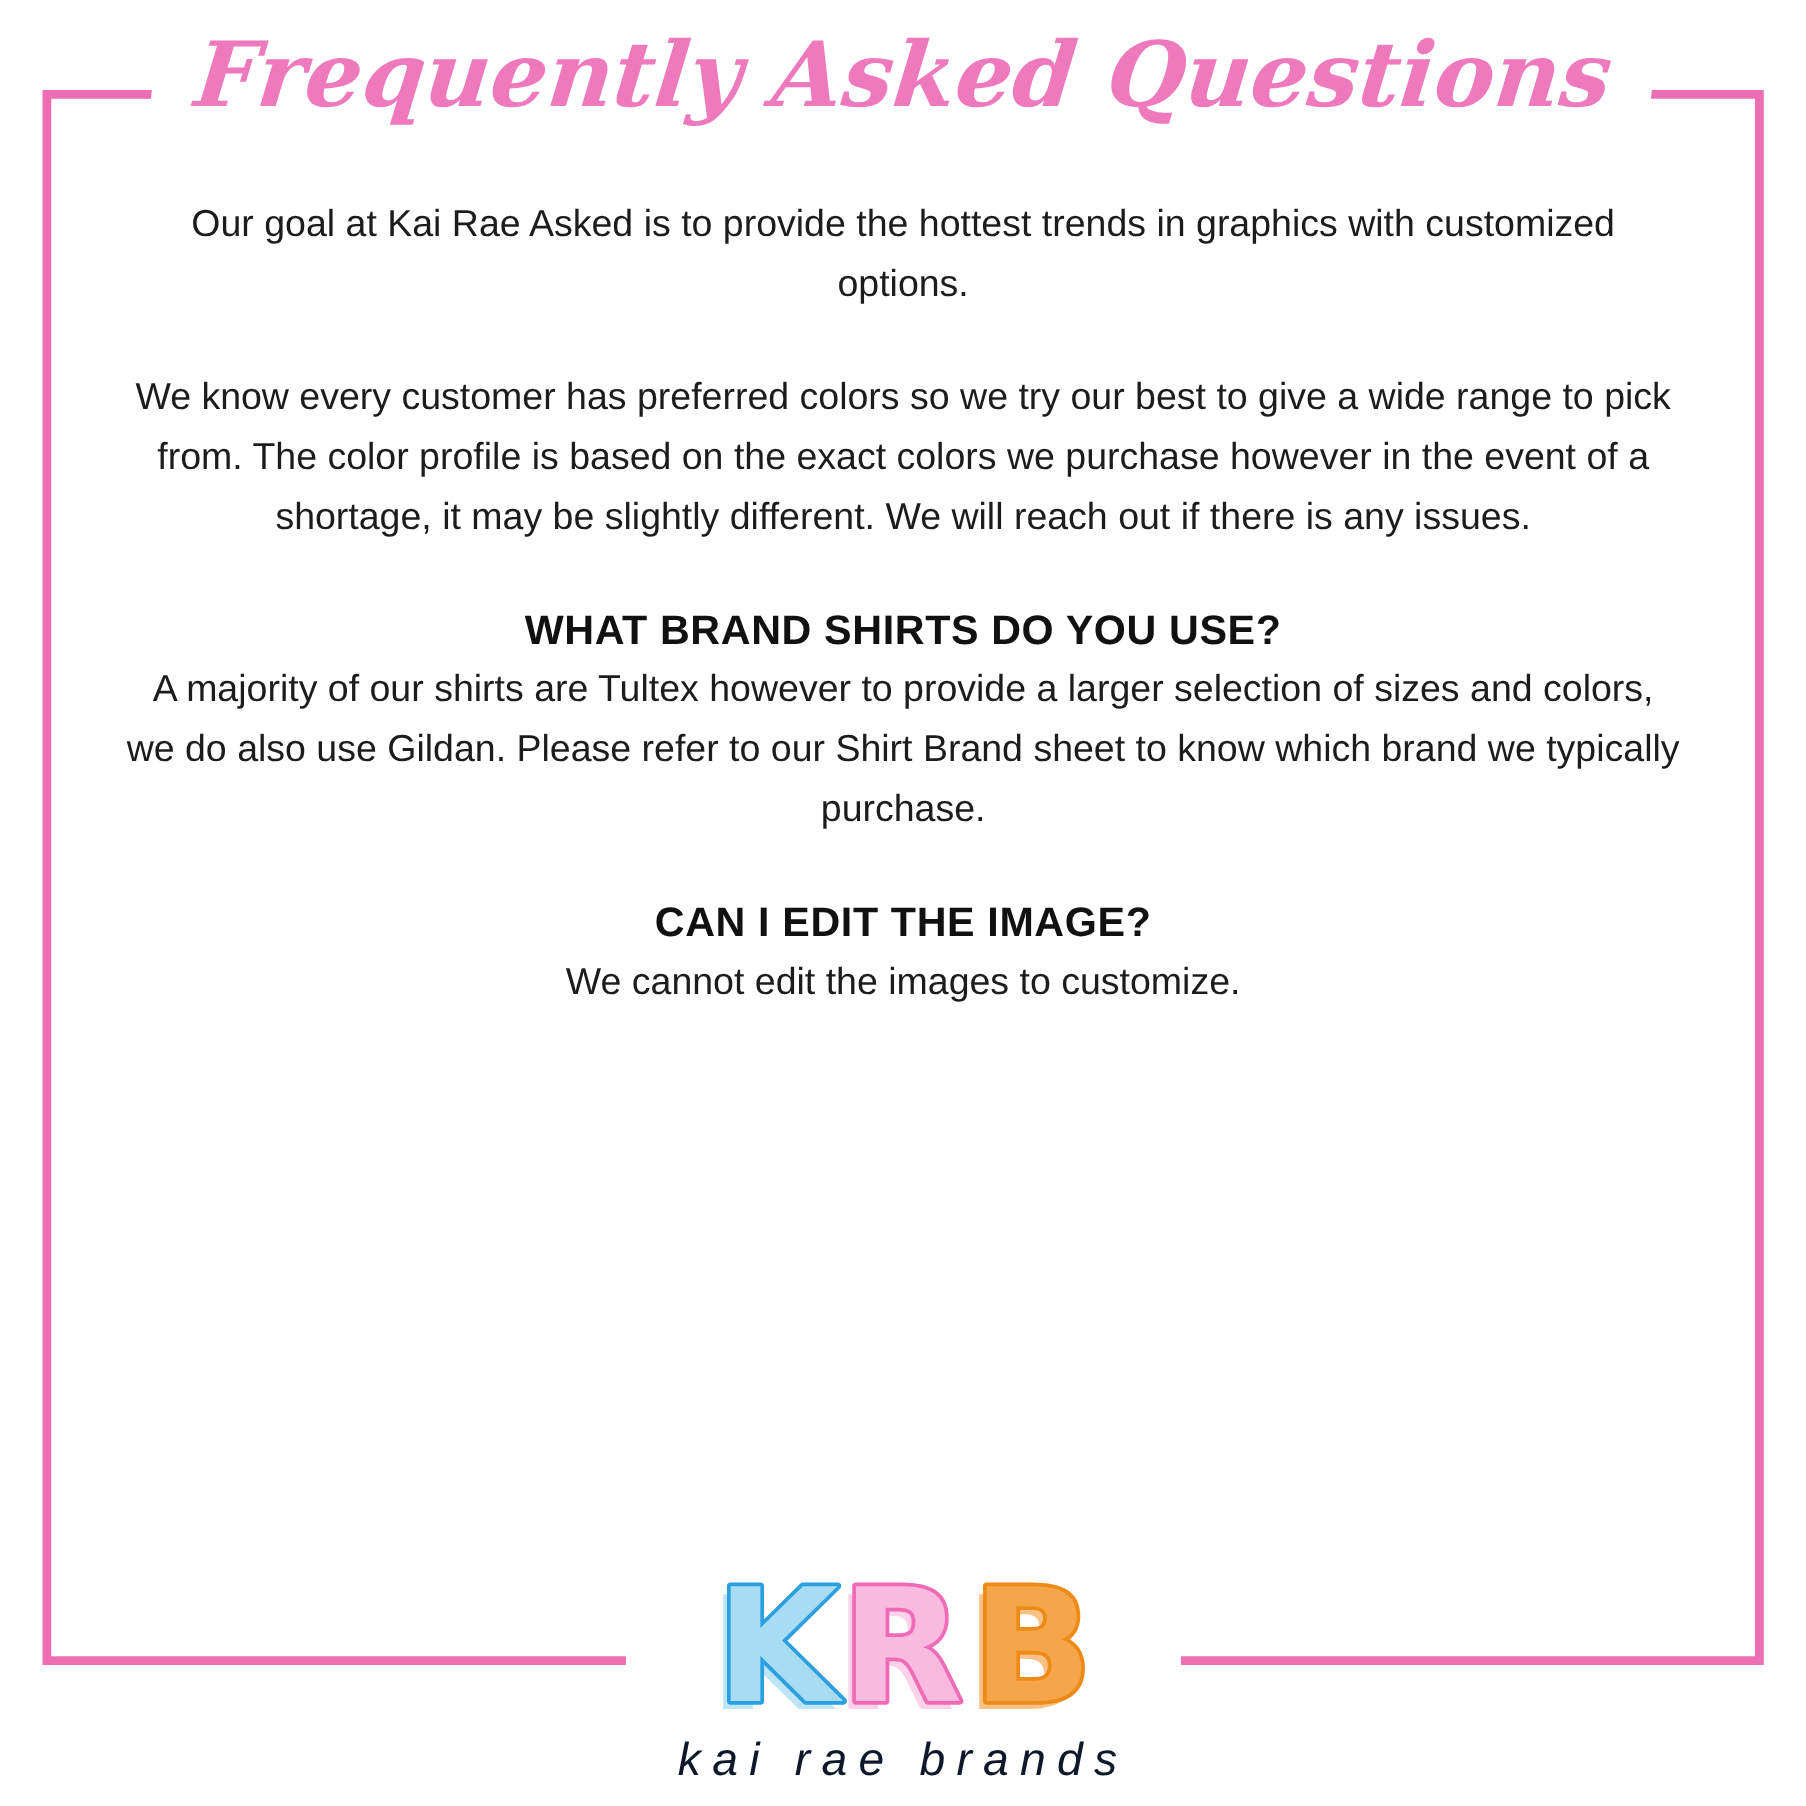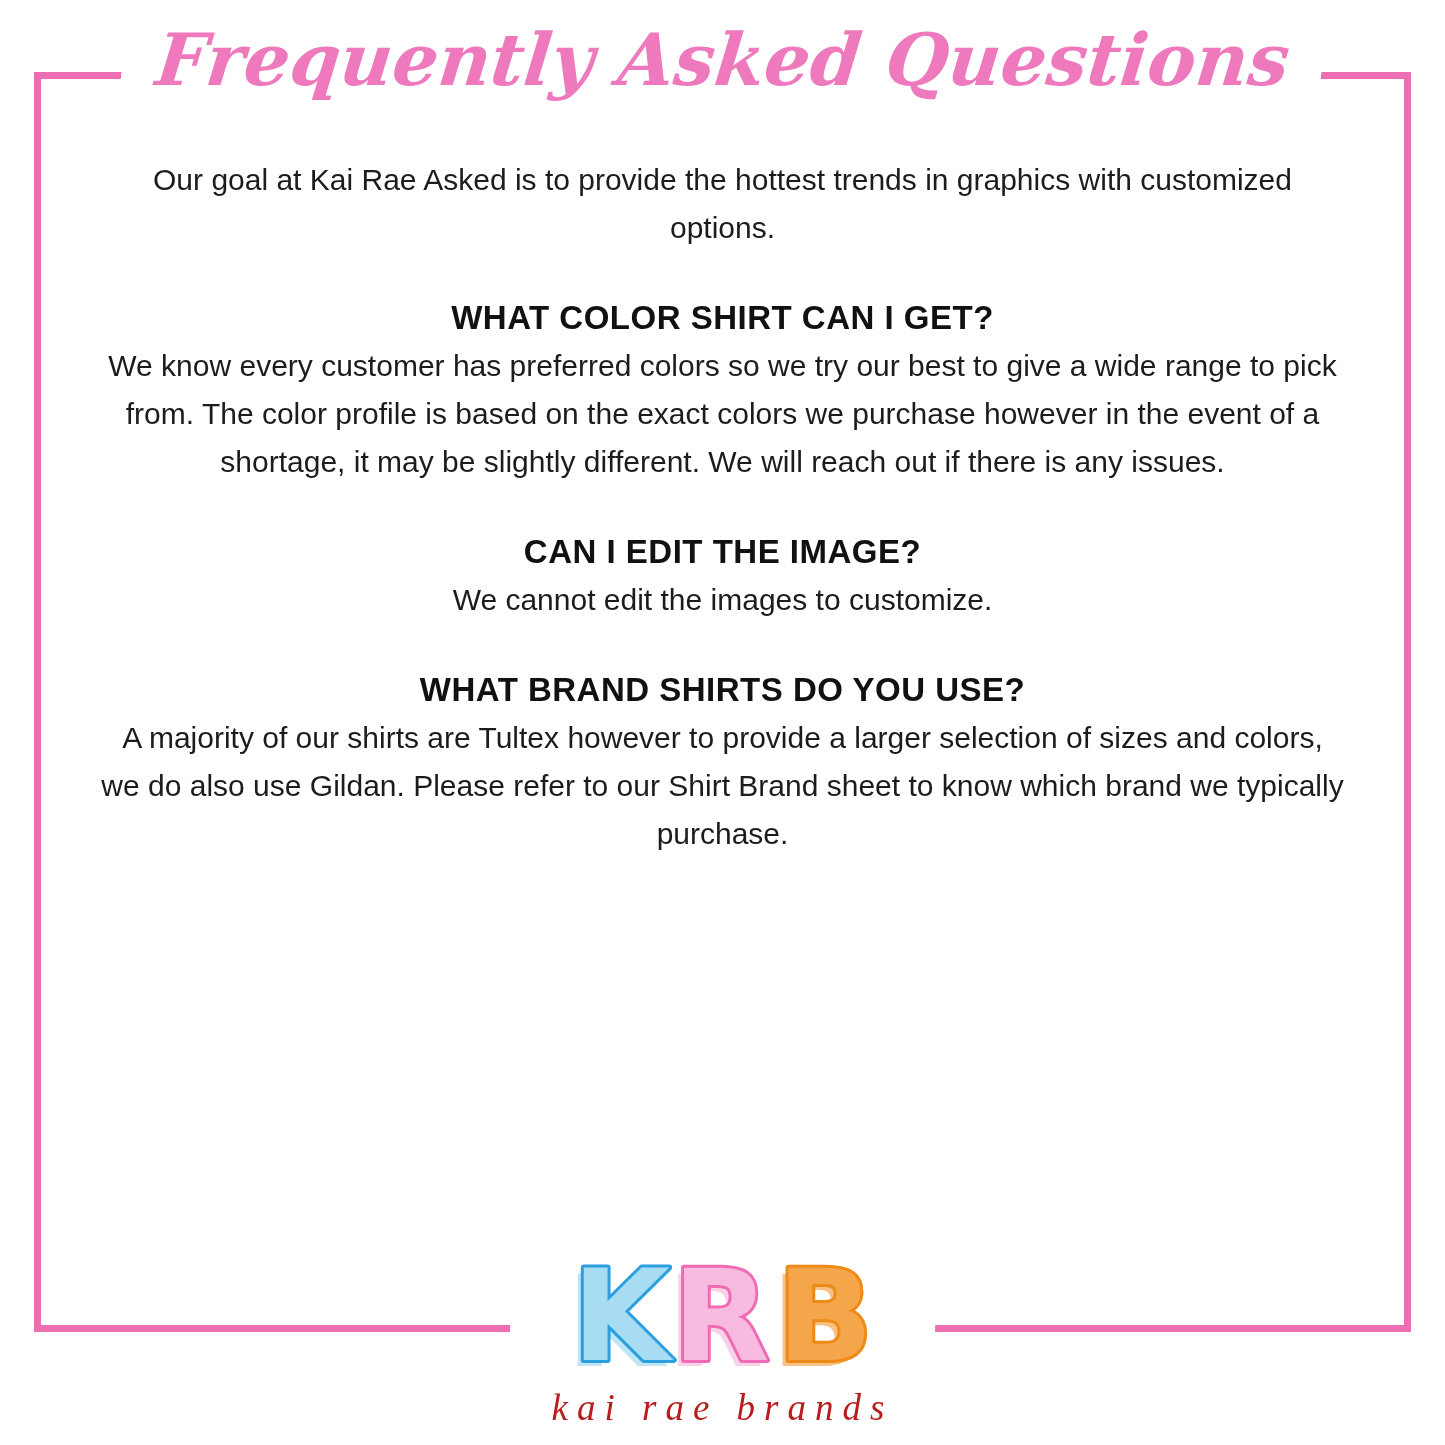--- a/index.html
+++ b/index.html
@@ -80,54 +80,53 @@
     stroke-linejoin: round;
   }
   .letter-k        { fill: #a8dcf2; stroke: #2b9fe0; stroke-width: 6px; }
   .letter-r        { fill: #f8bade; stroke: #f06ab5; stroke-width: 6px; }
   .letter-b        { fill: #f5a54a; stroke: #ee8b17; stroke-width: 6px; }
   .letter-k-shadow { fill: #bde5f6; stroke: none; }
   .letter-r-shadow { fill: #fbd3e9; stroke: none; }
   .letter-b-shadow { fill: #f9c186; stroke: none; }
   .tagline {
     margin-top: 4px;
-    font-family: Liberation Serif, serif;
+    font-family: Liberation Sans, sans-serif;
     font-style: italic;
     font-size: 37px;
     letter-spacing: 9px;
-    color: #b91c1c;
+    color: #0f172a;
     white-space: nowrap;
   }
 </style>
 </head>
 <body>
 
 <div class="canvas">
 
   <div class="frame"></div>
 
   <h1 class="title">Frequently Asked Questions</h1>
 
   <div class="content">
 
     <p class="intro">Our goal at Kai Rae Asked is to provide the hottest trends in graphics with customized options.</p>
 
     <section class="faq-section">
-      <h2 class="question">WHAT COLOR SHIRT CAN I GET?</h2>
       <p class="answer">We know every customer has preferred colors so we try our best to give a wide range to pick from. The color profile is based on the exact colors we purchase however in the event of a shortage, it may be slightly different. We will reach out if there is any issues.</p>
+    </section>
+
+    <section class="faq-section">
+      <h2 class="question">WHAT BRAND SHIRTS DO YOU USE?</h2>
+      <p class="answer">A majority of our shirts are Tultex however to provide a larger selection of sizes and colors, we do also use Gildan. Please refer to our Shirt Brand sheet to know which brand we typically purchase.</p>
     </section>
 
     <section class="faq-section">
       <h2 class="question">CAN I EDIT THE IMAGE?</h2>
       <p class="answer">We cannot edit the images to customize.</p>
-    </section>
-
-    <section class="faq-section">
-      <h2 class="question">WHAT BRAND SHIRTS DO YOU USE?</h2>
-      <p class="answer">A majority of our shirts are Tultex however to provide a larger selection of sizes and colors, we do also use Gildan. Please refer to our Shirt Brand sheet to know which brand we typically purchase.</p>
     </section>
 
     <section class="faq-section">
     </section>
 
   </div>
 
   <div class="logo-block">
     <svg class="logo-svg" width="330" height="128" viewBox="0 0 330 128">
 

